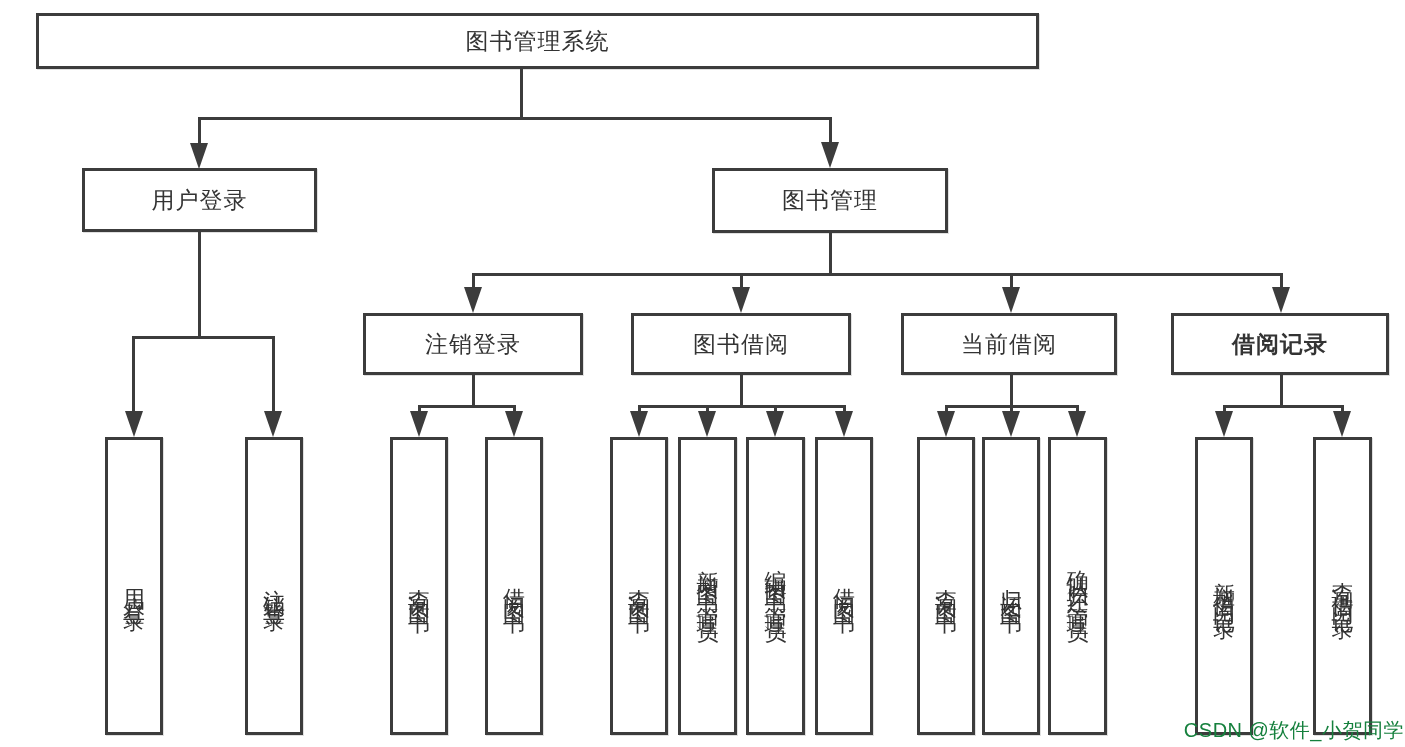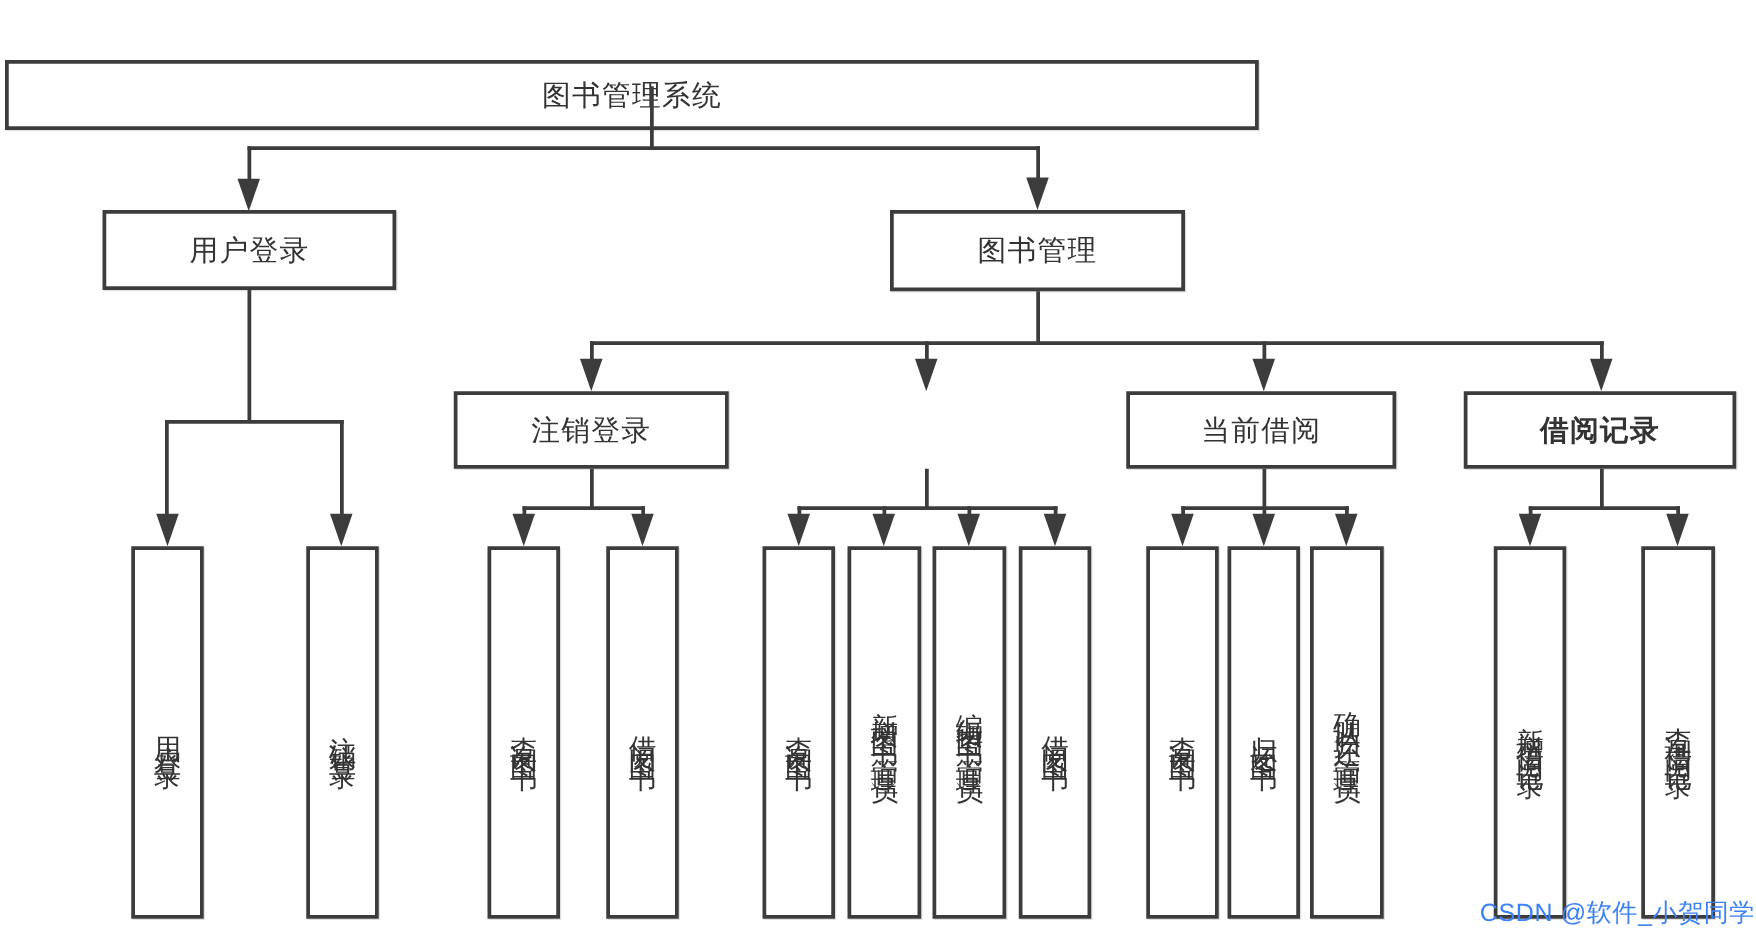--- a/index.html
+++ b/index.html
@@ -54,31 +54,31 @@
     height: 0;
     border-left: 9px solid transparent;
     border-right: 9px solid transparent;
     border-top: 26px solid #3c3c3c;
   }
   .watermark {
     position: absolute;
     right: 1px;
     top: 717px;
     font-size: 20px;
-    color: #3b82f6;
+    color: #15803d;
     letter-spacing: 0.5px;
     z-index: 5;
   }
 </style>
 </head>
 <body>
 
 <div class="stage">
 
-  <div class="hnode" style="left:4px; top:13px; width:1003px; height:56px;margin-top:35px;">
+  <div class="hnode" style="left:36px; top:13px; width:1003px; height:56px;">
     <span>图书管理系统</span>
   </div>
 
   <div class="line" style="left:520px; top:69px;  width:3px;  height:49px;"></div>
   <div class="line" style="left:198px; top:117px; width:634px; height:3px;"></div>
   <div class="line" style="left:198px; top:117px; width:3px;  height:30px;"></div>
   <div class="line" style="left:829px; top:117px; width:3px;  height:29px;"></div>
   <div class="arrow" style="left:190px; top:143px;"></div>
   <div class="arrow" style="left:821px; top:142px;"></div>
 
@@ -103,20 +103,23 @@
   <div class="line" style="left:1010px; top:273px; width:3px; height:17px;"></div>
   <div class="line" style="left:1280px; top:273px; width:3px; height:17px;"></div>
   <div class="arrow" style="left:464px;  top:287px;"></div>
   <div class="arrow" style="left:732px;  top:287px;"></div>
   <div class="arrow" style="left:1002px; top:287px;"></div>
   <div class="arrow" style="left:1272px; top:287px;"></div>
 
   <div class="hnode" style="left:363px; top:313px; width:220px; height:62px;">
     <span>注销登录</span>
   </div>
+  <div class="hnode" style="left:631px; top:313px; width:220px; height:62px;">
+    <span>图书借阅</span>
+  </div>
   <div class="hnode" style="left:901px; top:313px; width:216px; height:62px;align-items:center;">
     <span>当前借阅</span>
   </div>
   <div class="hnode" style="left:1171px; top:313px; width:218px; height:62px;font-weight:bold;">
     <span>借阅记录</span>
   </div>
 
   <div class="line" style="left:472px; top:375px; width:3px;  height:32px;"></div>
   <div class="line" style="left:418px; top:405px; width:98px; height:3px;"></div>
   <div class="line" style="left:418px; top:405px; width:3px;  height:9px;"></div>

